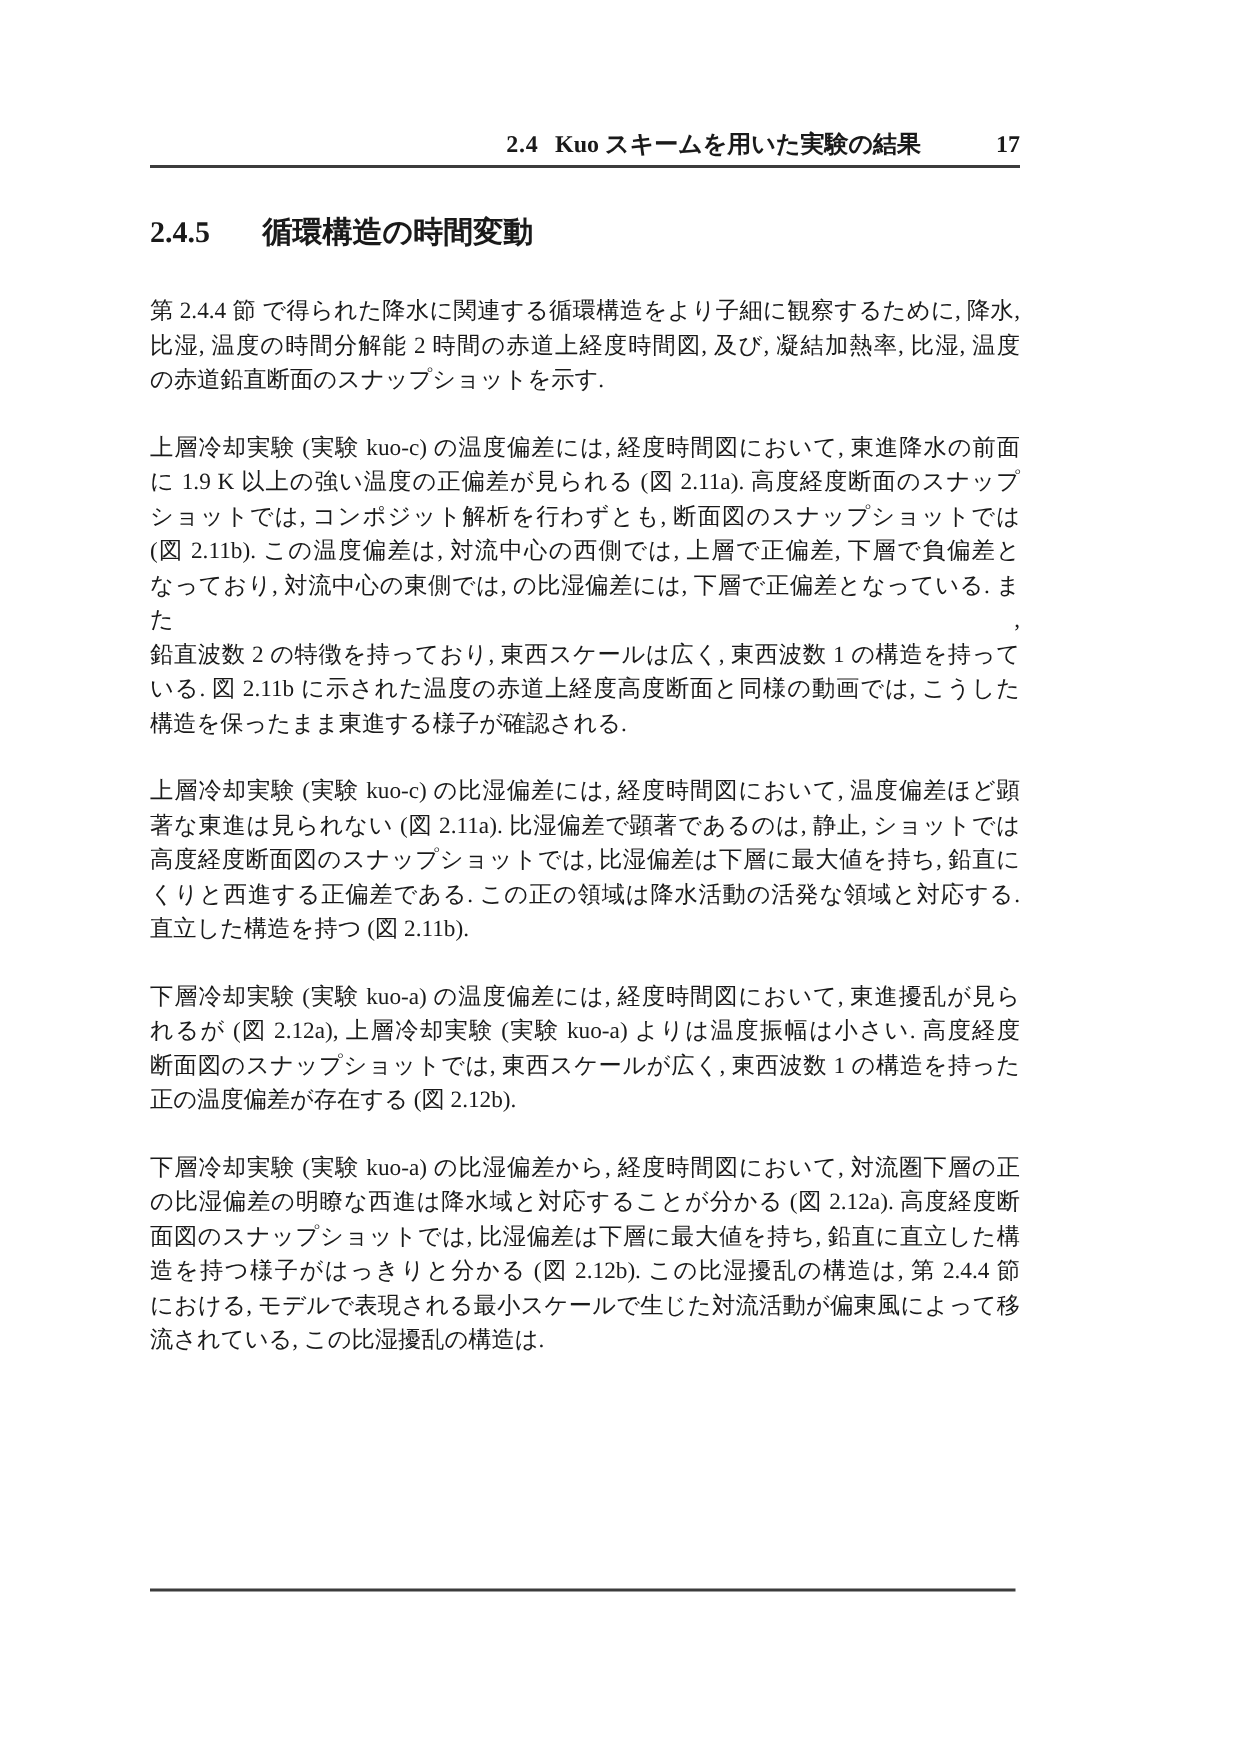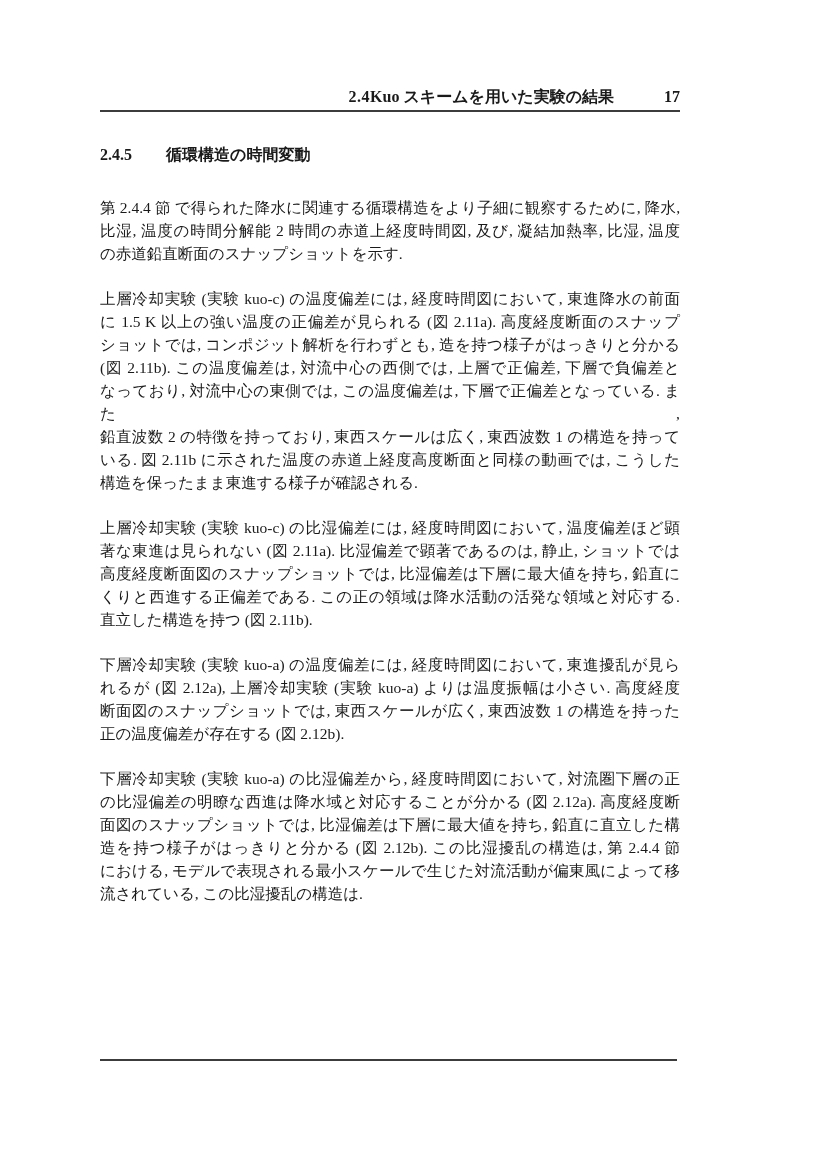--- a/index.html
+++ b/index.html
@@ -28,26 +28,26 @@
     justify-content: flex-end;
     align-items: baseline;
     font-weight: bold;
     font-size: 16px;
     line-height: 19px;
     padding-bottom: 4px;
     border-bottom: 2px solid #3c3c3c;
     text-align: center;
   }
   .running-header .sec-no { letter-spacing: 0.5px; }
-  .running-header .sec-title { }
+  .running-header .sec-title { margin-left: 11px; }
   .running-header .page-no { margin-left: 50px; }
   
   .subsection-heading {
     margin: 30px 0 0 0;
-    font-size: 16px;
+    font-size: 20px;
     line-height: 26px;
     font-weight: bold;
   }
   .subsection-heading .hd-title { margin-left: 30px; }
   
   .body-text { margin-top: 28px; }
   .para { margin: 0; }
   .para + .para { margin-top: 22px; }
   .line {
     font-size: 15.5px;
@@ -89,24 +89,24 @@
     <section class="body-text">
 
       <p class="para">
         <span class="line" style="display:block">第 2.4.4 節 で得られた降水に関連する循環構造をより子細に観察するために, 降水,</span>
         <span class="line" style="display:block">比湿, 温度の時間分解能 2 時間の赤道上経度時間図, 及び, 凝結加熱率, 比湿, 温度</span>
         <span class="line last" style="display:block">の赤道鉛直断面のスナップショットを示す.</span>
       </p>
 
       <p class="para">
         <span class="line" style="display:block">上層冷却実験 (実験 kuo-c) の温度偏差には, 経度時間図において, 東進降水の前面</span>
-        <span class="line" style="display:block">に 1.5 K 以上の強い温度の正偏差が見られる (図 2.11a). 高度経度断面のスナップ</span>
-        <span class="line" style="display:block">ショットでは, コンポジット解析を行わずとも, 造を持つ様子がはっきりと分かる</span>
+        <span class="line" style="display:block">に 1.9 K 以上の強い温度の正偏差が見られる (図 2.11a). 高度経度断面のスナップ</span>
+        <span class="line" style="display:block">ショットでは, コンポジット解析を行わずとも, 断面図のスナップショットでは</span>
         <span class="line" style="display:block">(図 2.11b). この温度偏差は, 対流中心の西側では, 上層で正偏差, 下層で負偏差と</span>
-        <span class="line" style="display:block">なっており, 対流中心の東側では, この温度偏差は, 下層で正偏差となっている. また,</span>
+        <span class="line" style="display:block">なっており, 対流中心の東側では, の比湿偏差には, 下層で正偏差となっている. また,</span>
         <span class="line" style="display:block">鉛直波数 2 の特徴を持っており, 東西スケールは広く, 東西波数 1 の構造を持って</span>
         <span class="line" style="display:block">いる. 図 2.11b に示された温度の赤道上経度高度断面と同様の動画では, こうした</span>
         <span class="line last" style="display:block">構造を保ったまま東進する様子が確認される.</span>
       </p>
 
       <p class="para">
         <span class="line" style="display:block">上層冷却実験 (実験 kuo-c) の比湿偏差には, 経度時間図において, 温度偏差ほど顕</span>
         <span class="line" style="display:block">著な東進は見られない (図 2.11a). 比湿偏差で顕著であるのは, 静止, ショットでは</span>
         <span class="line" style="display:block">高度経度断面図のスナップショットでは, 比湿偏差は下層に最大値を持ち, 鉛直に</span>
         <span class="line" style="display:block">くりと西進する正偏差である. この正の領域は降水活動の活発な領域と対応する.</span>

